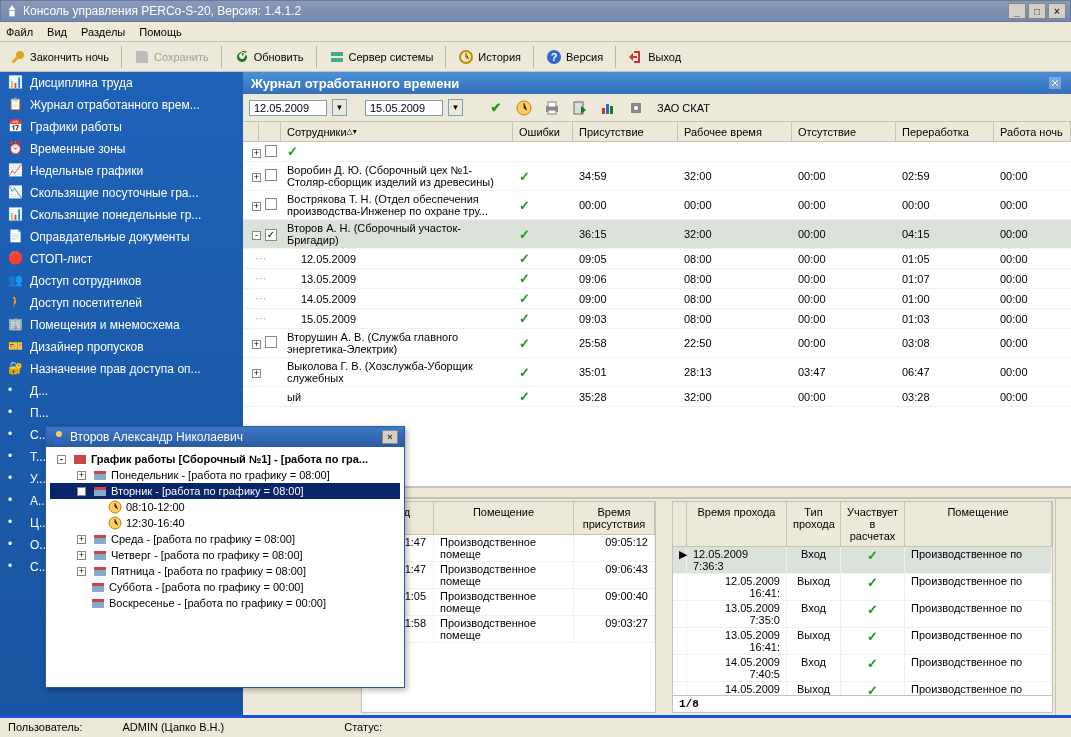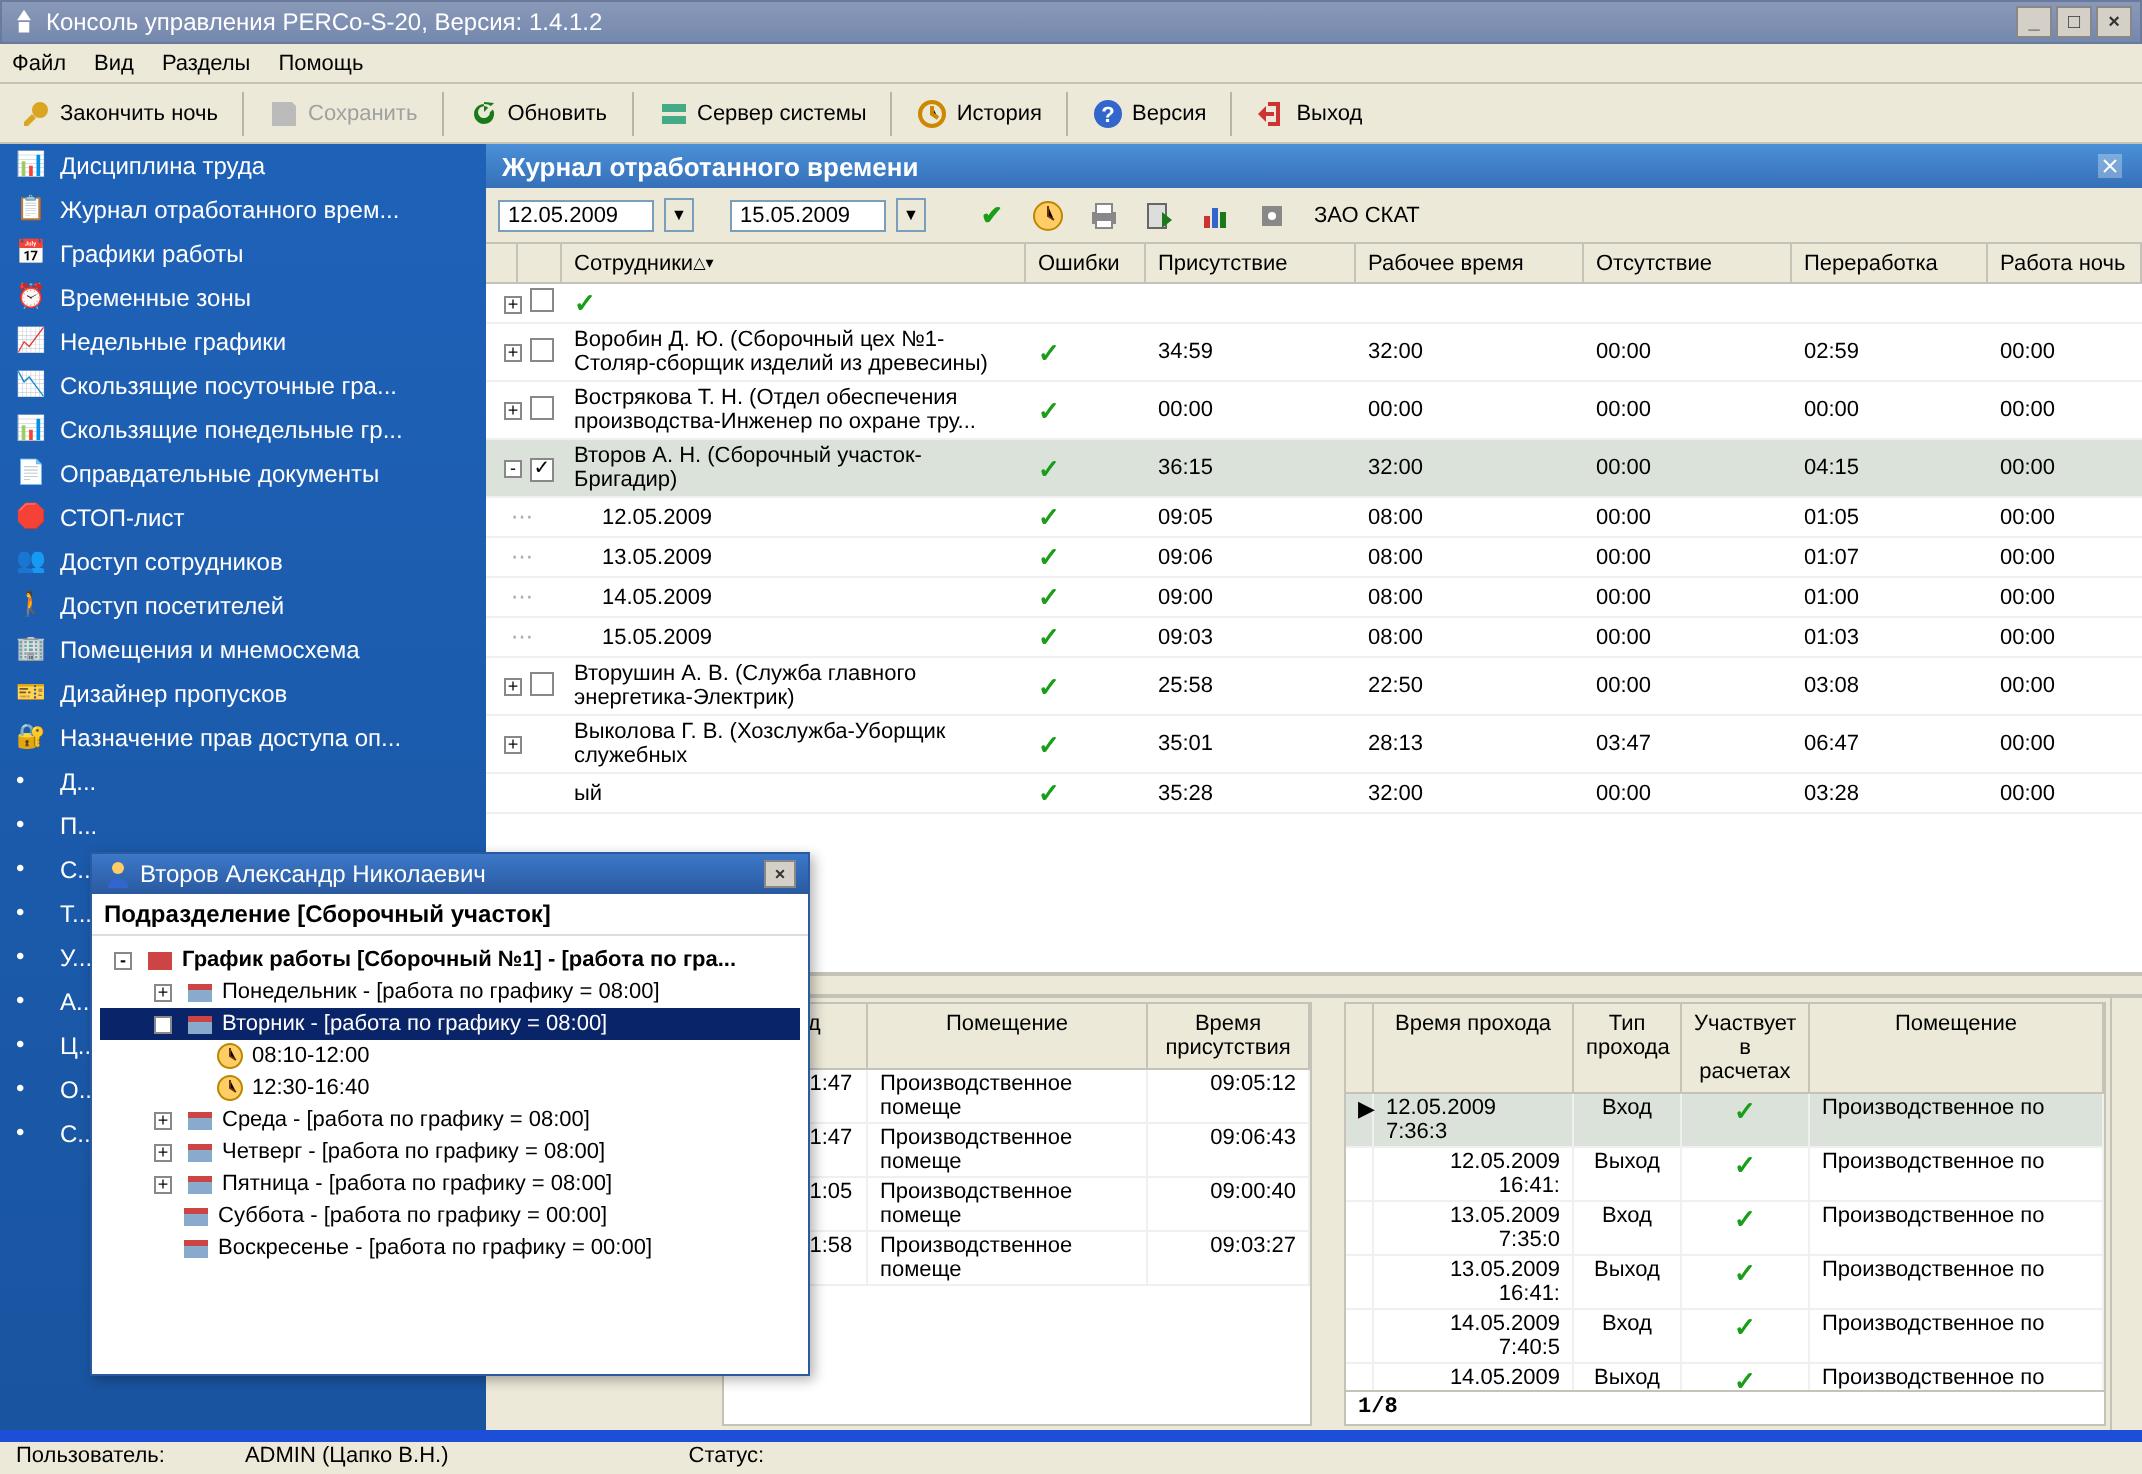--- a/index.html
+++ b/index.html
@@ -49,21 +49,21 @@
 .tree-dots { color: #aaa; display: inline-block; width: 24px; text-align: center; }
 .bottom-panels { flex: 1; display: flex; background: #ece9d8; border-top: 2px solid #c5c2b8; overflow: hidden; }
 .bgrid { background: #fff; border: 1px solid #c5c2b8; margin: 2px; display: flex; flex-direction: column; overflow: hidden; }
 .bgrid-header { display: flex; background: #ece9d8; border-bottom: 1px solid #c5c2b8; font-size: 11px; }
 .bgrid-header > div { border-right: 1px solid #c5c2b8; padding: 4px 6px; text-align: center; }
 .bgrid-body { flex: 1; overflow-y: auto; }
 .brow { display: flex; border-bottom: 1px solid #f0f0f0; font-size: 11px; }
 .brow > div { padding: 1px 6px; border-right: 1px solid #f0f0f0; }
 .brow.sel { background: #dbe2d9; }
 .pager { padding: 2px 6px; border-top: 1px solid #c5c2b8; font-size: 11px; font-weight: bold; font-family: Liberation Mono, monospace; }
-.statusbar { height: 20px; background: #ece9d8; border-top: 6px solid #1d4ed8; display: flex; align-items: center; padding: 0 8px; gap: 40px; font-size: 11px; }
+.statusbar { height: 20px; background: #ece9d8; border-top: 3px solid #1d4ed8; display: flex; align-items: center; padding: 0 8px; gap: 40px; font-size: 11px; }
 .popup { position: absolute; left: 45px; top: 426px; width: 360px; height: 262px; background: #fff; border: 1px solid #2a5aa0; box-shadow: 2px 2px 6px rgba(0,0,0,0.3); z-index: 100; display: flex; flex-direction: column; }
 .popup-title { height: 20px; background: linear-gradient(#3c78c8,#2a5aa0); color: #fff; display: flex; align-items: center; padding: 0 6px; font-size: 12px; }
 .popup-title .x { margin-left: auto; width: 16px; height: 14px; background: #d4d0c8; border: 1px solid #888; display: flex; align-items: center; justify-content: center; font-size: 9px; color: #333; cursor: pointer; font-weight: bold;}
 .popup-sub { padding: 3px 6px; font-weight: bold; font-size: 12px; border-bottom: 1px solid #ddd; }
 .popup-tree { flex: 1; overflow: auto; padding: 4px; font-size: 11px; }
 .tree-item { display: flex; align-items: center; padding: 1px 0; gap: 4px; white-space: nowrap; }
 .tree-item.root { font-weight: bold; }
 .tree-item.sel { background: #0a246a; color: #fff; }
 .tree-indent0 { padding-left: 4px; }
 .tree-indent1 { padding-left: 24px; }
@@ -536,21 +536,20 @@
 
 <div class="popup">
   <div class="popup-title">
     <svg class="ticon-small" viewBox="0 0 14 14">
         <circle fill="#fc6" cx="7" cy="4" r="3"></circle>
         <path fill="#36c" d="M2 14c0-3 2-5 5-5s5 2 5 5z"></path>
       </svg>
     <span style="margin-left:4px">Второв Александр Николаевич</span>
     <div class="x">×</div>
   </div>
-  <div class="popup-sub">Подразделение [Сборочный участок]</div>
   <div class="popup-tree" id="popup-tree">
       <div class="tree-item root tree-indent0">
         <span class="exp-box">-</span>
         <svg class="ticon-small" viewBox="0 0 14 14">
           <rect fill="#c44" x="1" y="3" width="12" height="9"></rect>
         </svg>
         <span>График работы [Сборочный №1] - [работа по гра...</span>
       </div>
       <div class="tree-item tree-indent1">
         <span class="exp-box">+</span>

